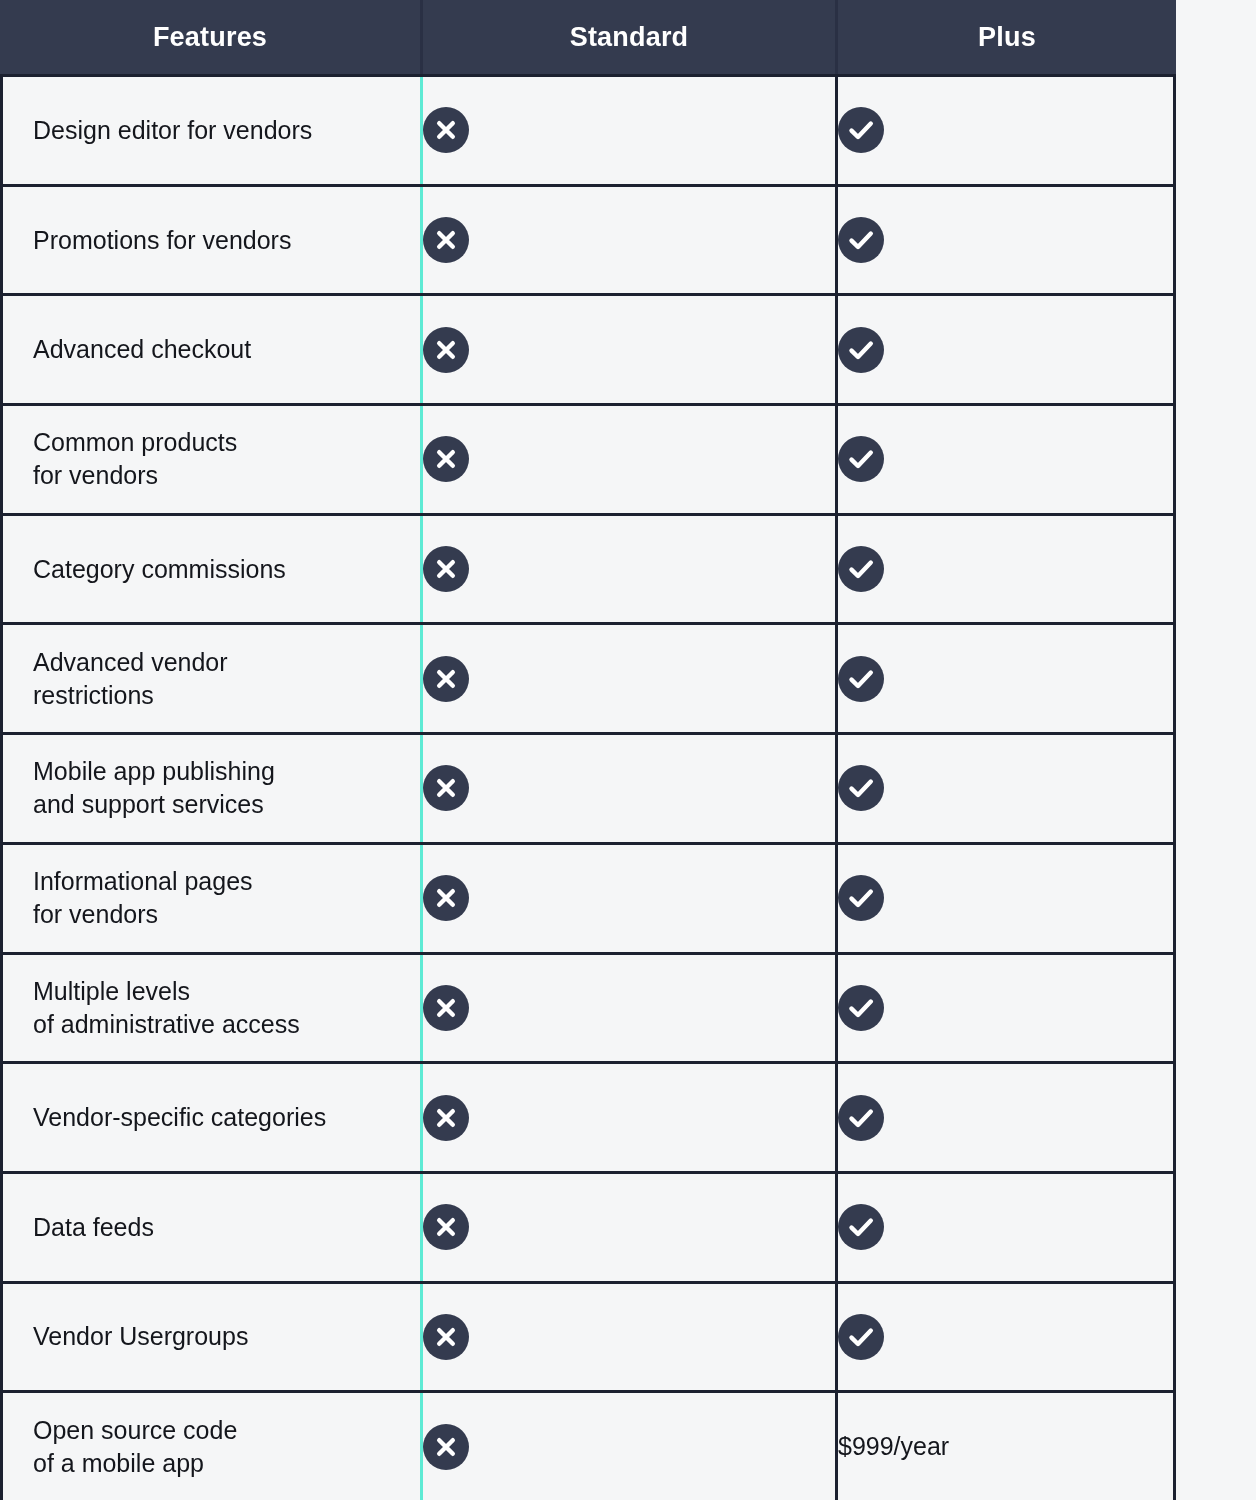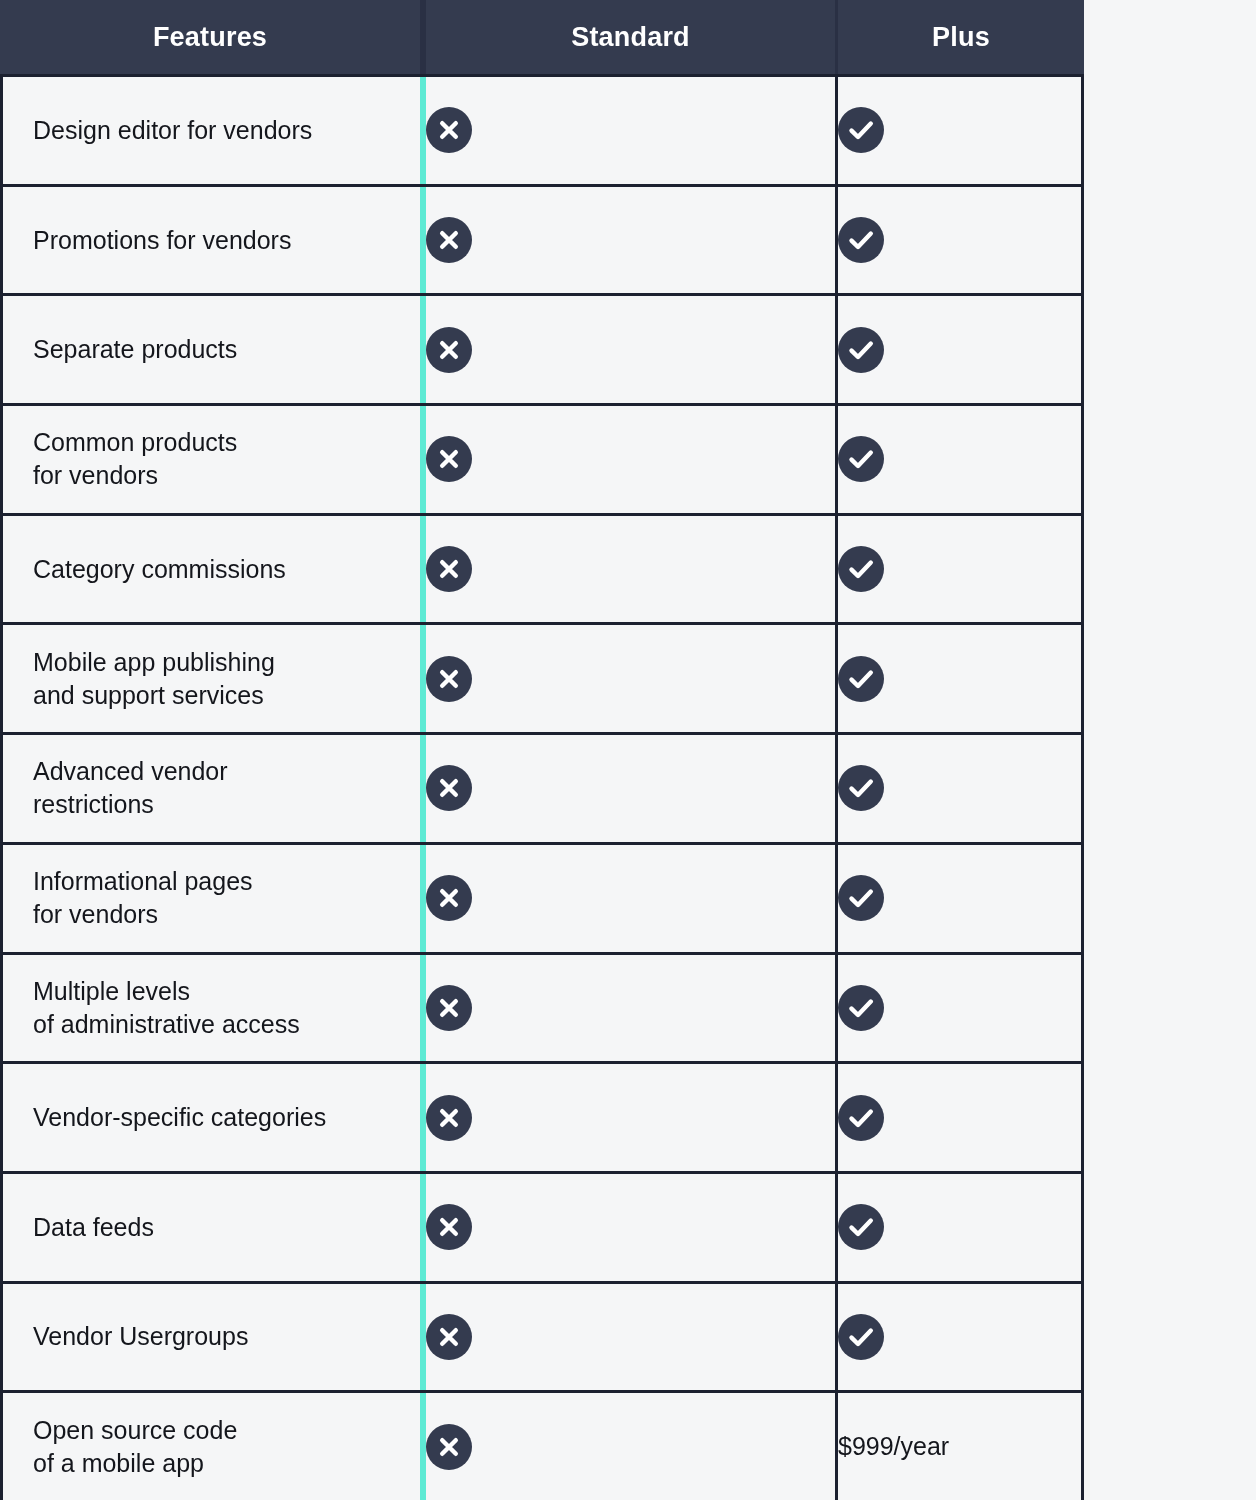--- a/index.html
+++ b/index.html
@@ -6,21 +6,21 @@
 
   html, body {
     width: 1256px;
     height: 1500px;
     background: #f5f6f7;
     font-family: "Liberation Sans", sans-serif;
     -webkit-font-smoothing: antialiased;
   }
 
   .comparison-table {
-    width: 1084px;
+    width: 1176px;
     height: 1500px;
     display: flex;
     flex-direction: column;
     background: #f5f6f7;
   }
 
   
   .table-header {
     display: flex;
     height: 77px;
@@ -35,21 +35,21 @@
     justify-content: center;
     color: #ffffff;
     font-size: 27px;
     font-weight: bold;
     letter-spacing: 0.2px;
   }
 
   .col-features { flex: 0 0 420px; }
   .col-standard {
     flex: 0 0 418px;
-    border-left: 6px solid #5eead4;
+    border-left: 3px solid #5eead4;
     border-right: 3px solid #1c2130;
   }
   .col-plus { flex: 1 1 auto; }
 
   .table-header .col-standard {
     border-left-color: #2a3044;
     border-right-color: #2a3044;
   }
 
   
@@ -158,21 +158,21 @@
         <div class="body-cell mark-cell col-plus">
           <svg class="status-icon" viewBox="0 0 46 46">
             <circle cx="23" cy="23" r="23" fill="#343b4f"></circle>
             <path fill="none" stroke="#ffffff" stroke-width="4.4" stroke-linecap="round" stroke-linejoin="round" d="M13.5 23.6 L20 30 L32.8 16.6"></path>
           </svg>
         </div>
       </div>
       <div class="table-row">
         <div class="body-cell feature-cell">
           <div>
-            <span class="feature-label">Separate products</span>
+            <span class="feature-label">Advanced checkout</span>
           </div>
         </div>
         <div class="body-cell mark-cell col-standard">
           <svg class="status-icon" viewBox="0 0 46 46">
             <circle cx="23" cy="23" r="23" fill="#343b4f"></circle>
             <path fill="none" stroke="#ffffff" stroke-width="4.4" stroke-linecap="round" stroke-linejoin="round" d="M16.2 16.2 L29.8 29.8 M29.8 16.2 L16.2 29.8"></path>
           </svg>
         </div>
         <div class="body-cell mark-cell col-plus">
           <svg class="status-icon" viewBox="0 0 46 46">
@@ -216,60 +216,60 @@
         <div class="body-cell mark-cell col-plus">
           <svg class="status-icon" viewBox="0 0 46 46">
             <circle cx="23" cy="23" r="23" fill="#343b4f"></circle>
             <path fill="none" stroke="#ffffff" stroke-width="4.4" stroke-linecap="round" stroke-linejoin="round" d="M13.5 23.6 L20 30 L32.8 16.6"></path>
           </svg>
         </div>
       </div>
       <div class="table-row">
         <div class="body-cell feature-cell">
           <div>
+            <span class="feature-label">Advanced vendor</span>
+            <span class="feature-label">restrictions</span>
+          </div>
+        </div>
+        <div class="body-cell mark-cell col-standard">
+          <svg class="status-icon" viewBox="0 0 46 46">
+            <circle cx="23" cy="23" r="23" fill="#343b4f"></circle>
+            <path fill="none" stroke="#ffffff" stroke-width="4.4" stroke-linecap="round" stroke-linejoin="round" d="M16.2 16.2 L29.8 29.8 M29.8 16.2 L16.2 29.8"></path>
+          </svg>
+        </div>
+        <div class="body-cell mark-cell col-plus">
+          <svg class="status-icon" viewBox="0 0 46 46">
+            <circle cx="23" cy="23" r="23" fill="#343b4f"></circle>
+            <path fill="none" stroke="#ffffff" stroke-width="4.4" stroke-linecap="round" stroke-linejoin="round" d="M13.5 23.6 L20 30 L32.8 16.6"></path>
+          </svg>
+        </div>
+      </div>
+      <div class="table-row">
+        <div class="body-cell feature-cell">
+          <div>
             <span class="feature-label">Mobile app publishing</span>
             <span class="feature-label">and support services</span>
           </div>
         </div>
         <div class="body-cell mark-cell col-standard">
           <svg class="status-icon" viewBox="0 0 46 46">
             <circle cx="23" cy="23" r="23" fill="#343b4f"></circle>
             <path fill="none" stroke="#ffffff" stroke-width="4.4" stroke-linecap="round" stroke-linejoin="round" d="M16.2 16.2 L29.8 29.8 M29.8 16.2 L16.2 29.8"></path>
           </svg>
         </div>
         <div class="body-cell mark-cell col-plus">
           <svg class="status-icon" viewBox="0 0 46 46">
             <circle cx="23" cy="23" r="23" fill="#343b4f"></circle>
             <path fill="none" stroke="#ffffff" stroke-width="4.4" stroke-linecap="round" stroke-linejoin="round" d="M13.5 23.6 L20 30 L32.8 16.6"></path>
           </svg>
         </div>
       </div>
       <div class="table-row">
         <div class="body-cell feature-cell">
           <div>
-            <span class="feature-label">Advanced vendor</span>
-            <span class="feature-label">restrictions</span>
-          </div>
-        </div>
-        <div class="body-cell mark-cell col-standard">
-          <svg class="status-icon" viewBox="0 0 46 46">
-            <circle cx="23" cy="23" r="23" fill="#343b4f"></circle>
-            <path fill="none" stroke="#ffffff" stroke-width="4.4" stroke-linecap="round" stroke-linejoin="round" d="M16.2 16.2 L29.8 29.8 M29.8 16.2 L16.2 29.8"></path>
-          </svg>
-        </div>
-        <div class="body-cell mark-cell col-plus">
-          <svg class="status-icon" viewBox="0 0 46 46">
-            <circle cx="23" cy="23" r="23" fill="#343b4f"></circle>
-            <path fill="none" stroke="#ffffff" stroke-width="4.4" stroke-linecap="round" stroke-linejoin="round" d="M13.5 23.6 L20 30 L32.8 16.6"></path>
-          </svg>
-        </div>
-      </div>
-      <div class="table-row">
-        <div class="body-cell feature-cell">
-          <div>
             <span class="feature-label">Informational pages</span>
             <span class="feature-label">for vendors</span>
           </div>
         </div>
         <div class="body-cell mark-cell col-standard">
           <svg class="status-icon" viewBox="0 0 46 46">
             <circle cx="23" cy="23" r="23" fill="#343b4f"></circle>
             <path fill="none" stroke="#ffffff" stroke-width="4.4" stroke-linecap="round" stroke-linejoin="round" d="M16.2 16.2 L29.8 29.8 M29.8 16.2 L16.2 29.8"></path>
           </svg>
         </div>

